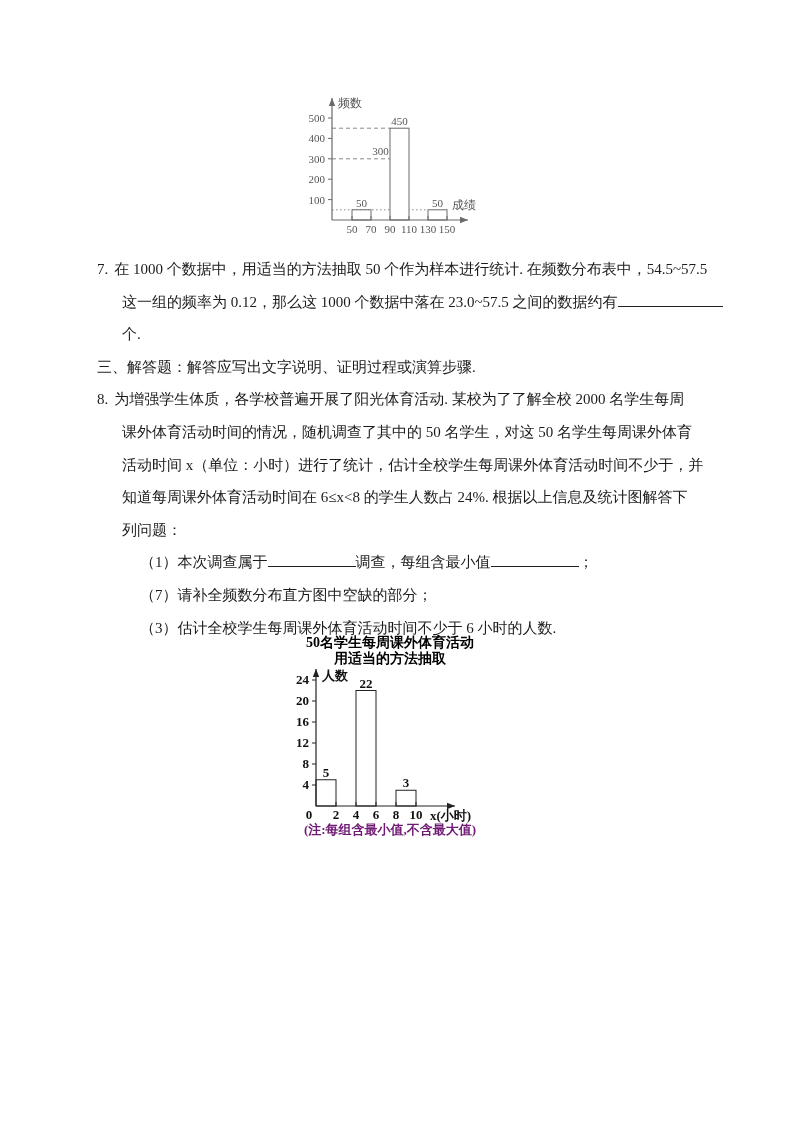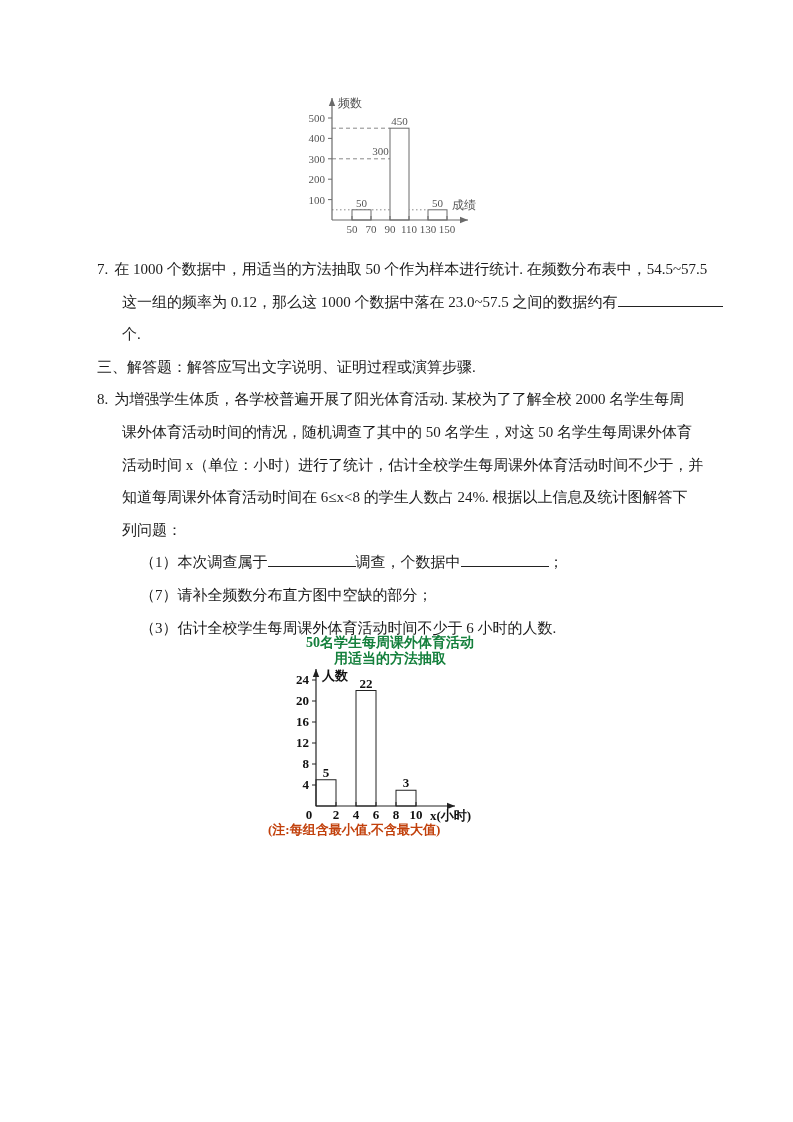--- a/index.html
+++ b/index.html
@@ -8,22 +8,22 @@
   .textflow{position:absolute;left:97px;top:253px;width:650px;font-size:15px}
   .ln{height:32.6px;line-height:32.6px;white-space:nowrap}
   .ind{padding-left:25px}
   .sub{padding-left:43px}
   .num{padding-right:6px}
   .blank{display:inline-block;border-bottom:1px solid #222;height:14px;vertical-align:baseline}
   .w100{width:105px}
   .w88{width:88px}
   .chart1{position:absolute;left:300px;top:90px}
   .chart2{position:absolute;left:268px;top:635px;width:244px}
-  .c2title{text-align:center;font-size:14px;font-weight:bold;line-height:16px;color:#15803d}
-  .c2note{text-align:left;font-size:13px;font-weight:bold;color:#c2410c;margin-top:-4px}
+  .c2title{text-align:center;font-size:14px;font-weight:bold;line-height:16px;color:#000000}
+  .c2note{text-align:center;font-size:13px;font-weight:bold;color:#701a75;margin-top:-4px}
   svg{display:block}
   svg text{font-family:"Liberation Serif","DejaVu Serif",serif}
   #svg-chart1 text{fill:#555}
   #svg-chart2 text{fill:#111;font-weight:bold}
 </style>
 </head>
 <body>
 
 <div class="page">
 
@@ -73,21 +73,21 @@
   <div class="textflow">
     <div class="ln"><span class="num">7.</span><span>在 1000 个数据中，用适当的方法抽取 50 个作为样本进行统计. 在频数分布表中，54.5~57.5</span></div>
     <div class="ln ind"><span>这一组的频率为 0.12，那么这 1000 个数据中落在 23.0~57.5 之间的数据约有</span><span class="blank w100"></span></div>
     <div class="ln ind">个.</div>
     <div class="ln">三、解答题：解答应写出文字说明、证明过程或演算步骤.</div>
     <div class="ln"><span class="num">8.</span><span>为增强学生体质，各学校普遍开展了阳光体育活动. 某校为了了解全校 2000 名学生每周</span></div>
     <div class="ln ind">课外体育活动时间的情况，随机调查了其中的 50 名学生，对这 50 名学生每周课外体育</div>
     <div class="ln ind">活动时间 x（单位：小时）进行了统计，估计全校学生每周课外体育活动时间不少于，并</div>
     <div class="ln ind">知道每周课外体育活动时间在 6≤x&lt;8 的学生人数占 24%. 根据以上信息及统计图解答下</div>
     <div class="ln ind">列问题：</div>
-    <div class="ln sub"><span>（1）本次调查属于</span><span class="blank w88"></span><span>调查，个数据中</span><span class="blank w88"></span><span>；</span></div>
+    <div class="ln sub"><span>（1）本次调查属于</span><span class="blank w88"></span><span>调查，每组含最小值</span><span class="blank w88"></span><span>；</span></div>
     <div class="ln sub">（7）请补全频数分布直方图中空缺的部分；</div>
     <div class="ln sub">（3）估计全校学生每周课外体育活动时间不少于 6 小时的人数.</div>
   </div>
 
   <div class="chart2">
     <div class="c2title">
       <div>50名学生每周课外体育活动</div>
       <div>用适当的方法抽取</div>
     </div>
     <svg id="svg-chart2" width="244" height="158">

